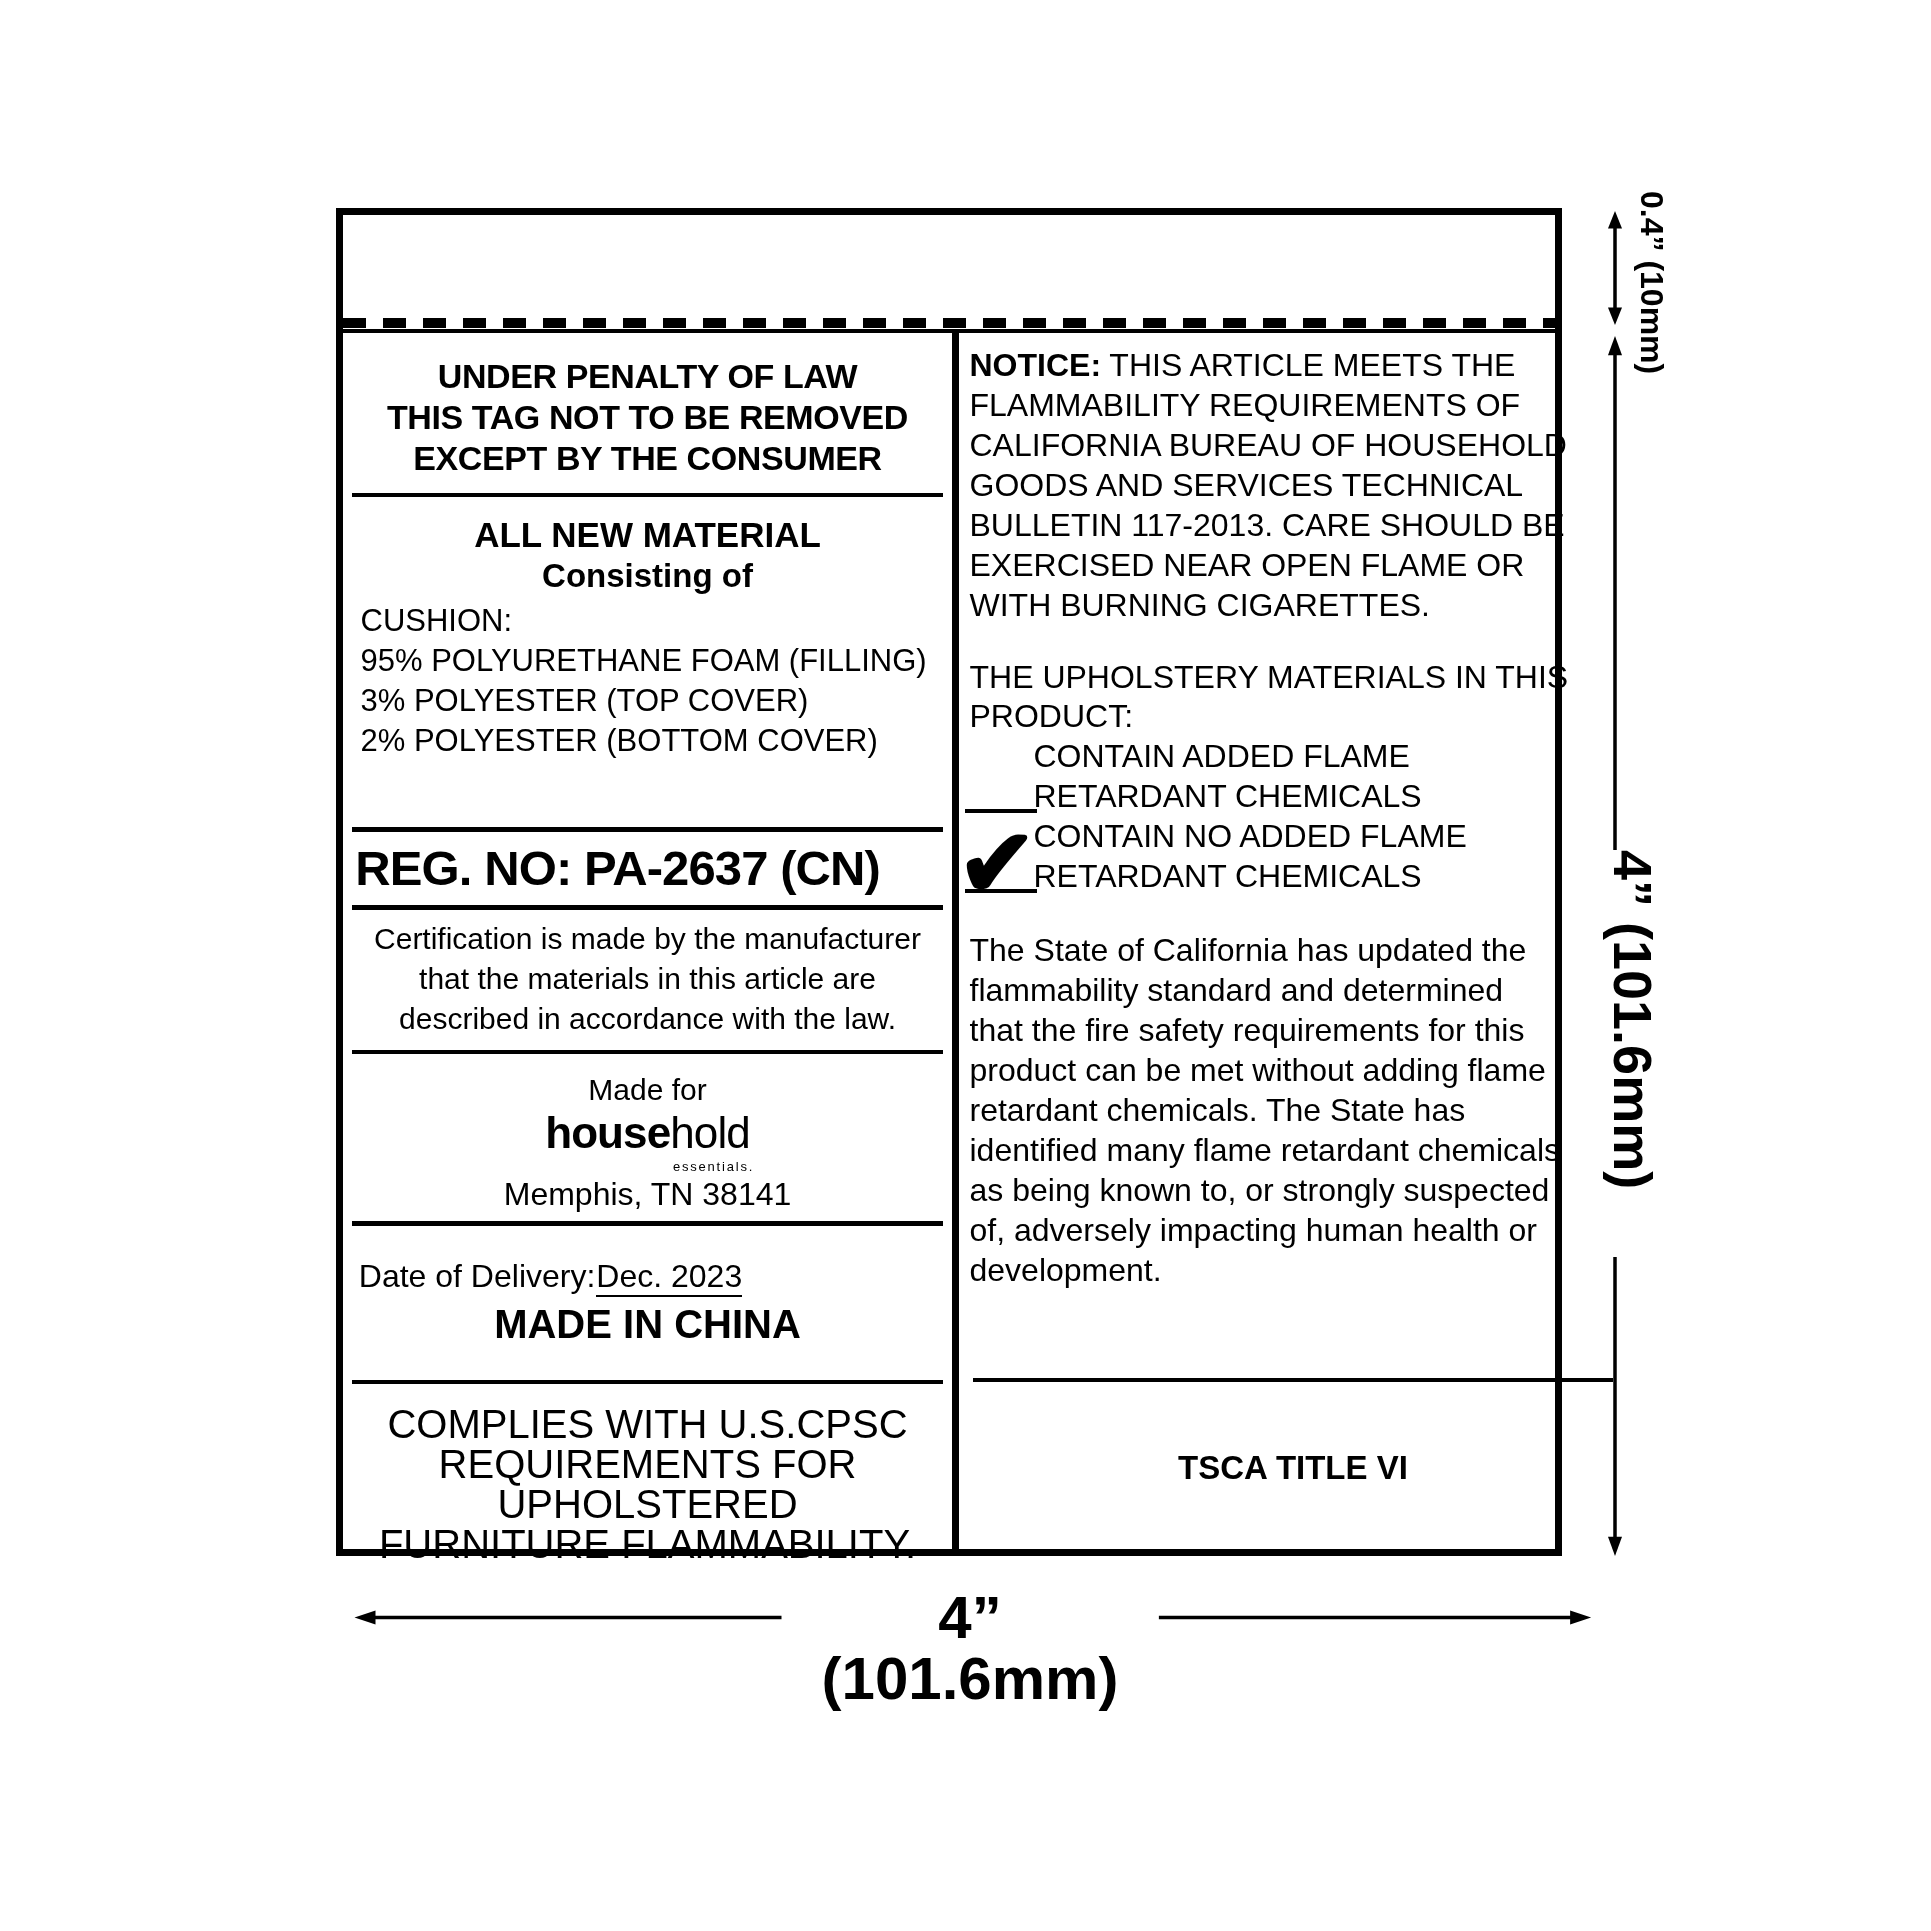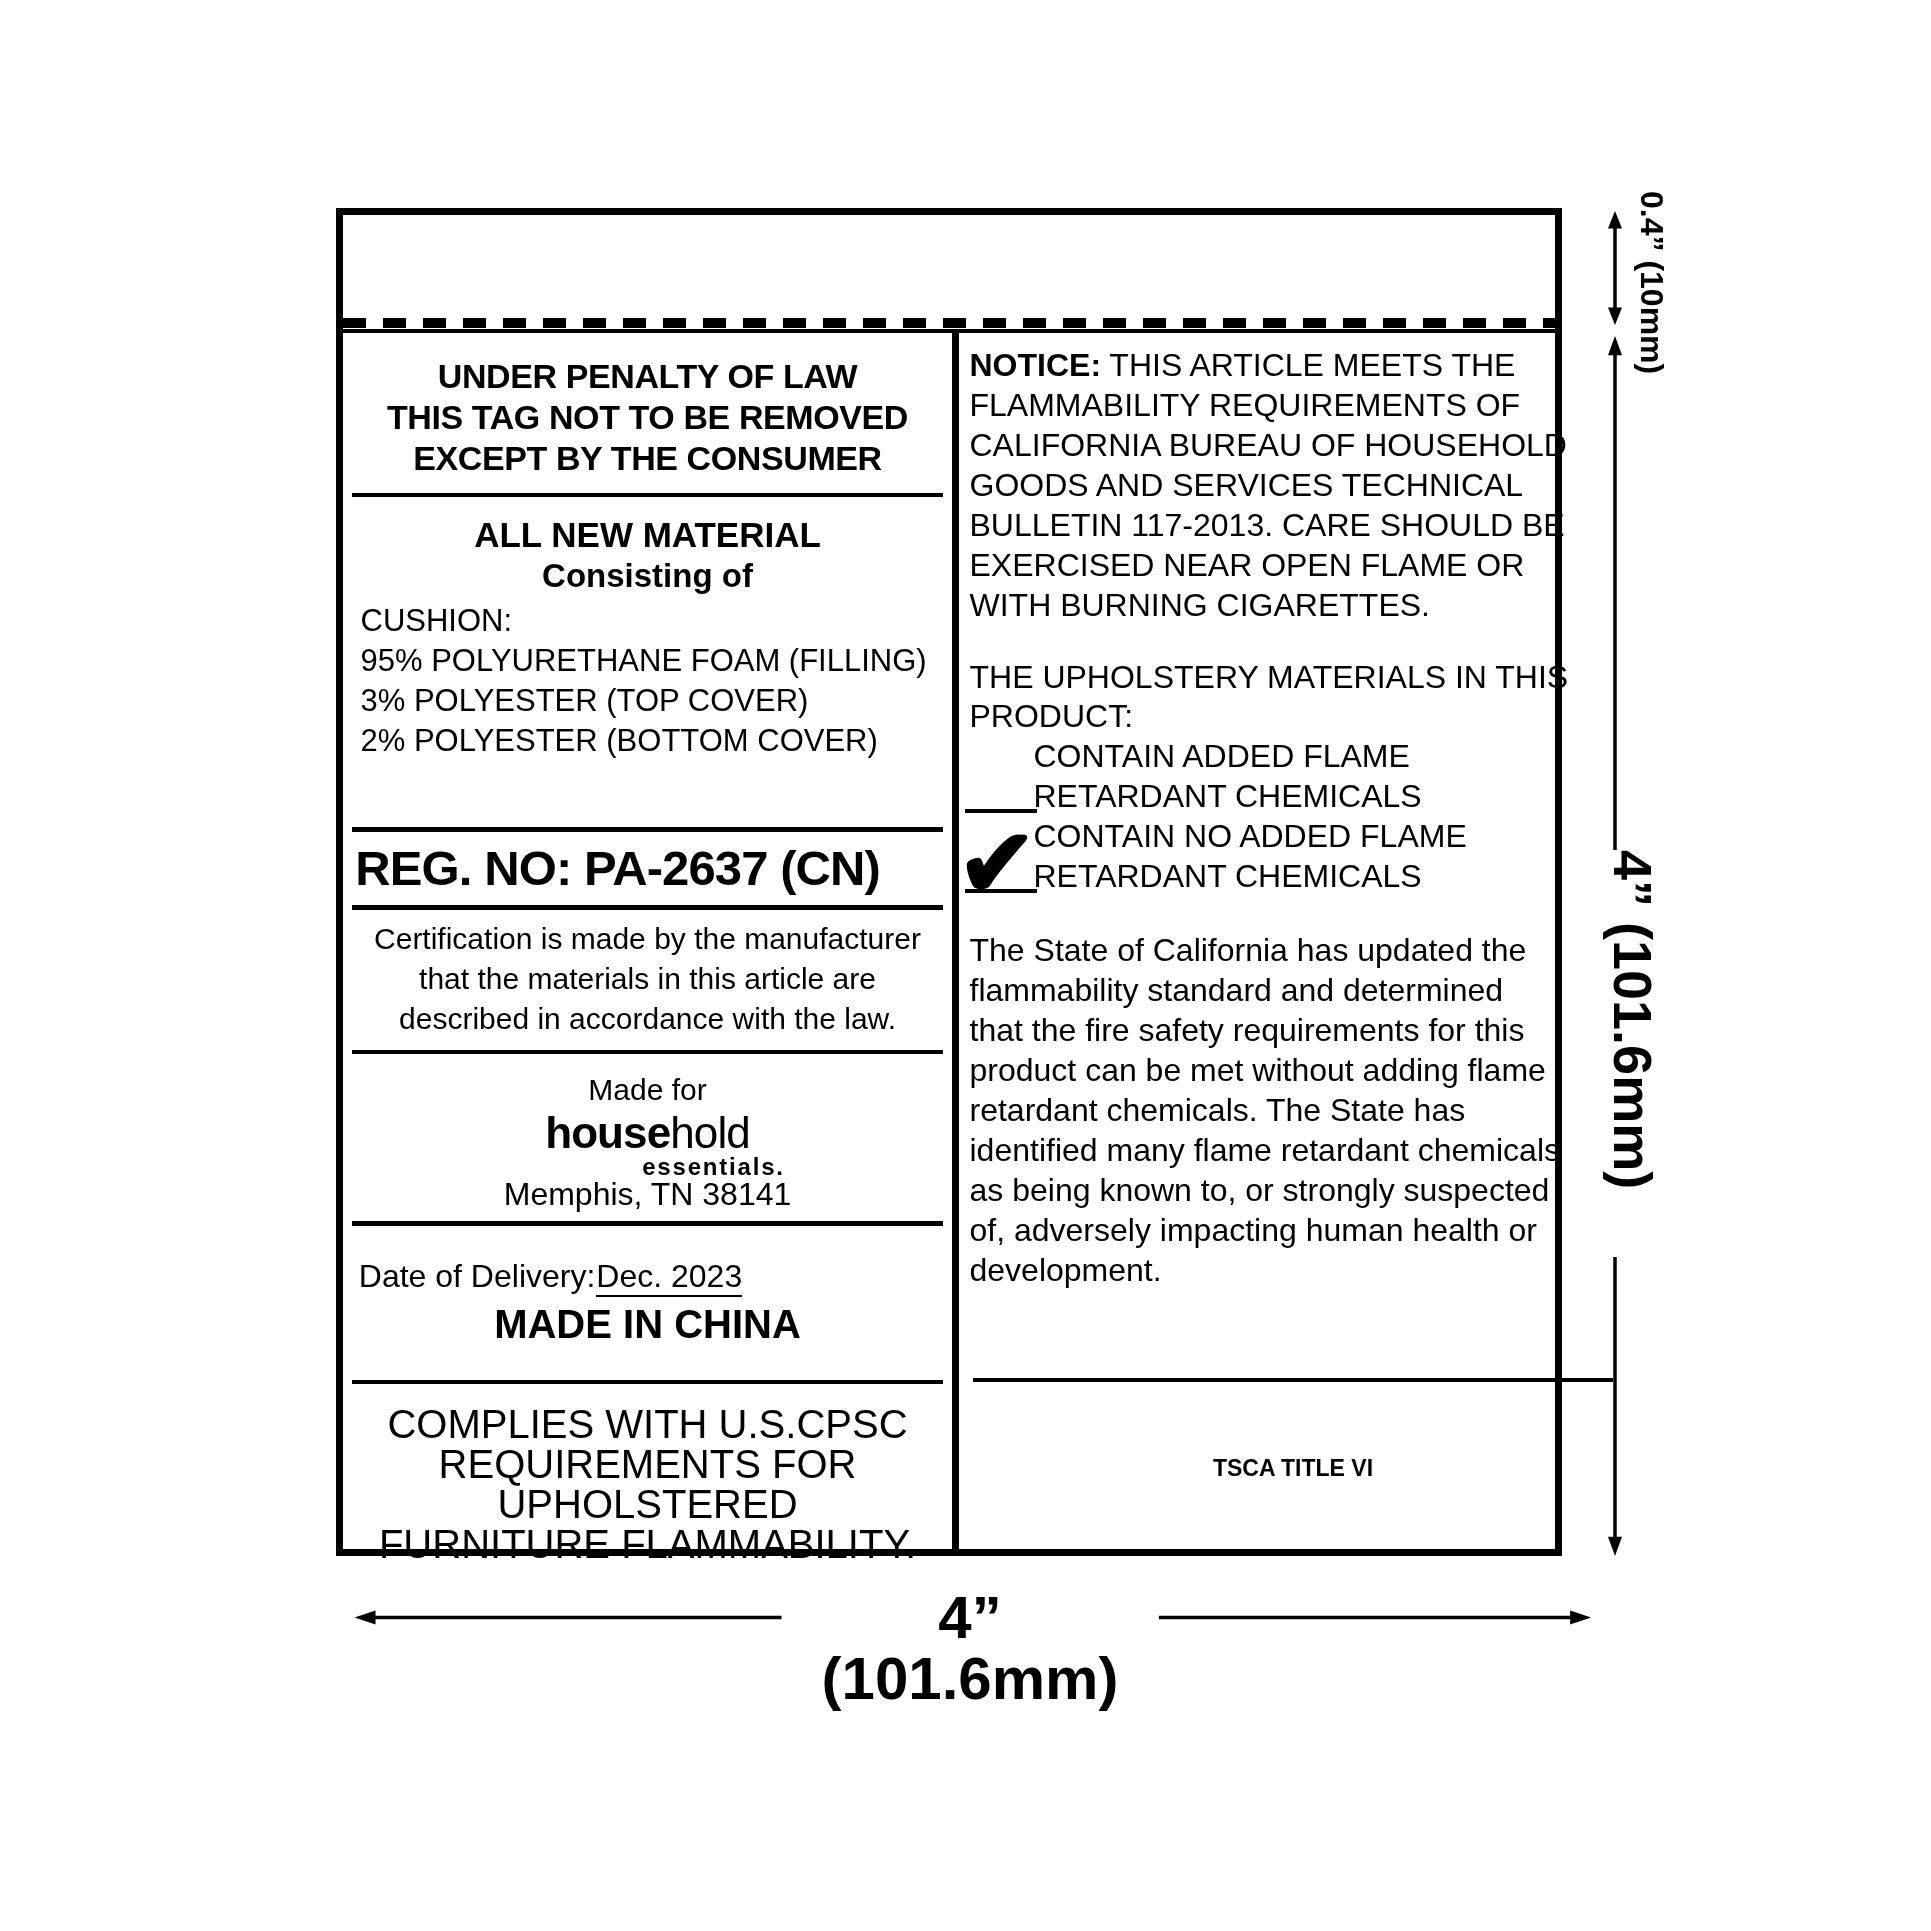--- a/index.html
+++ b/index.html
@@ -29,39 +29,39 @@
   .mat-sub{text-align:center;font-weight:bold;font-size:33px;line-height:41px;}
   .contents{margin-top:5.3px;padding-left:7px;line-height:40px;white-space:nowrap;}
   .sep2{margin-top:66px;}
   .regno{margin-top:8.8px;font-weight:bold;font-size:49px;line-height:56px;letter-spacing:-0.9px;white-space:nowrap;padding-left:1.8px;}
   .sep3{margin-top:8.8px;}
   .cert{margin-top:9.7px;text-align:center;font-size:30px;line-height:40px;}
   .sep4{margin-top:10.5px;}
   .madefor{margin-top:16.7px;text-align:center;font-size:30px;line-height:37px;}
   .brand{margin-top:1.8px;text-align:center;font-size:44px;line-height:46px;letter-spacing:-0.9px;}
   .brand b{font-weight:800;}
-  .brand-sub{text-align:center;font-size:24px;line-height:21px;font-weight:bold;letter-spacing:1.8px;padding-left:132px;}
+  .brand-sub{text-align:center;font-size:13px;line-height:21px;font-weight:normal;letter-spacing:1.8px;padding-left:132px;}
   .address{text-align:center;font-size:32px;line-height:35px;}
   .sep5{margin-top:9.7px;}
   .delivery{margin-top:30px;font-size:32px;line-height:40px;padding-left:5.3px;}
   .delivery .date{border-bottom:2.6px solid #000;margin-left:1px;padding-bottom:0.9px;}
   .origin{margin-top:5.3px;text-align:center;font-weight:bold;font-size:40px;line-height:47px;}
   .sep6{margin-top:32px;}
   .complies{margin-top:19.3px;text-align:center;font-size:40px;line-height:40px;}
 
   
   .notice{margin-top:12.3px;white-space:nowrap;}
   .notice .nline{line-height:40px;}
   .uph-heading{margin-top:33px;white-space:nowrap;line-height:39px;}
   .option{position:relative;padding-left:64px;line-height:40px;white-space:nowrap;}
   .blank-line{position:absolute;left:-4.4px;bottom:3.5px;width:72px;height:0;border-bottom:4.4px solid #000;}
   .checkmark{position:absolute;left:-12.3px;bottom:-7px;font-size:95px;line-height:0.85;font-weight:bold;}
   .state{margin-top:34px;white-space:nowrap;line-height:40px;}
   .r-sep{position:absolute;left:14px;right:14px;top:1045px;height:4.4px;background:#000;}
-  .tsca{position:absolute;left:0;right:0;top:1115px;text-align:center;font-weight:bold;font-size:23px;line-height:40px;}
+  .tsca{position:absolute;left:0;right:0;top:1115px;text-align:center;font-weight:bold;font-size:33px;line-height:40px;}
 
   
   .dim-text-vert{position:absolute;writing-mode:vertical-rl;font-weight:bold;white-space:nowrap;}
   #dim-strip-text{left:1633px;top:191px;font-size:32px;letter-spacing:0;}
   #dim-height-text{left:1596px;top:850px;width:68px;font-size:54px;text-align:center;}
   #dim-width-text{position:absolute;left:784px;top:1587px;width:372px;text-align:center;
                   font-weight:bold;font-size:60px;line-height:61px;}
   svg.dim{position:absolute;overflow:visible;}
 </style>
 </head>

